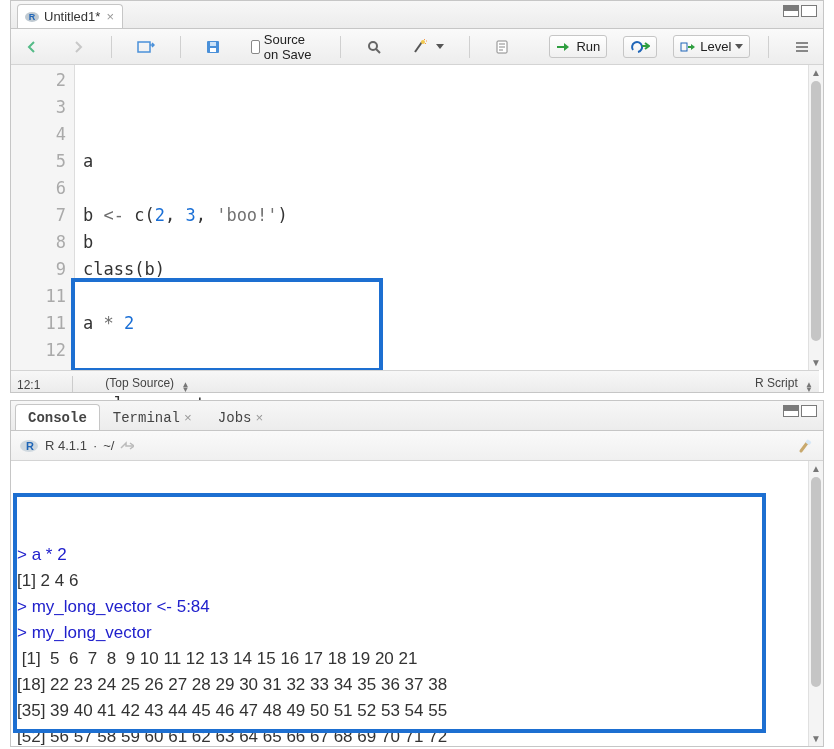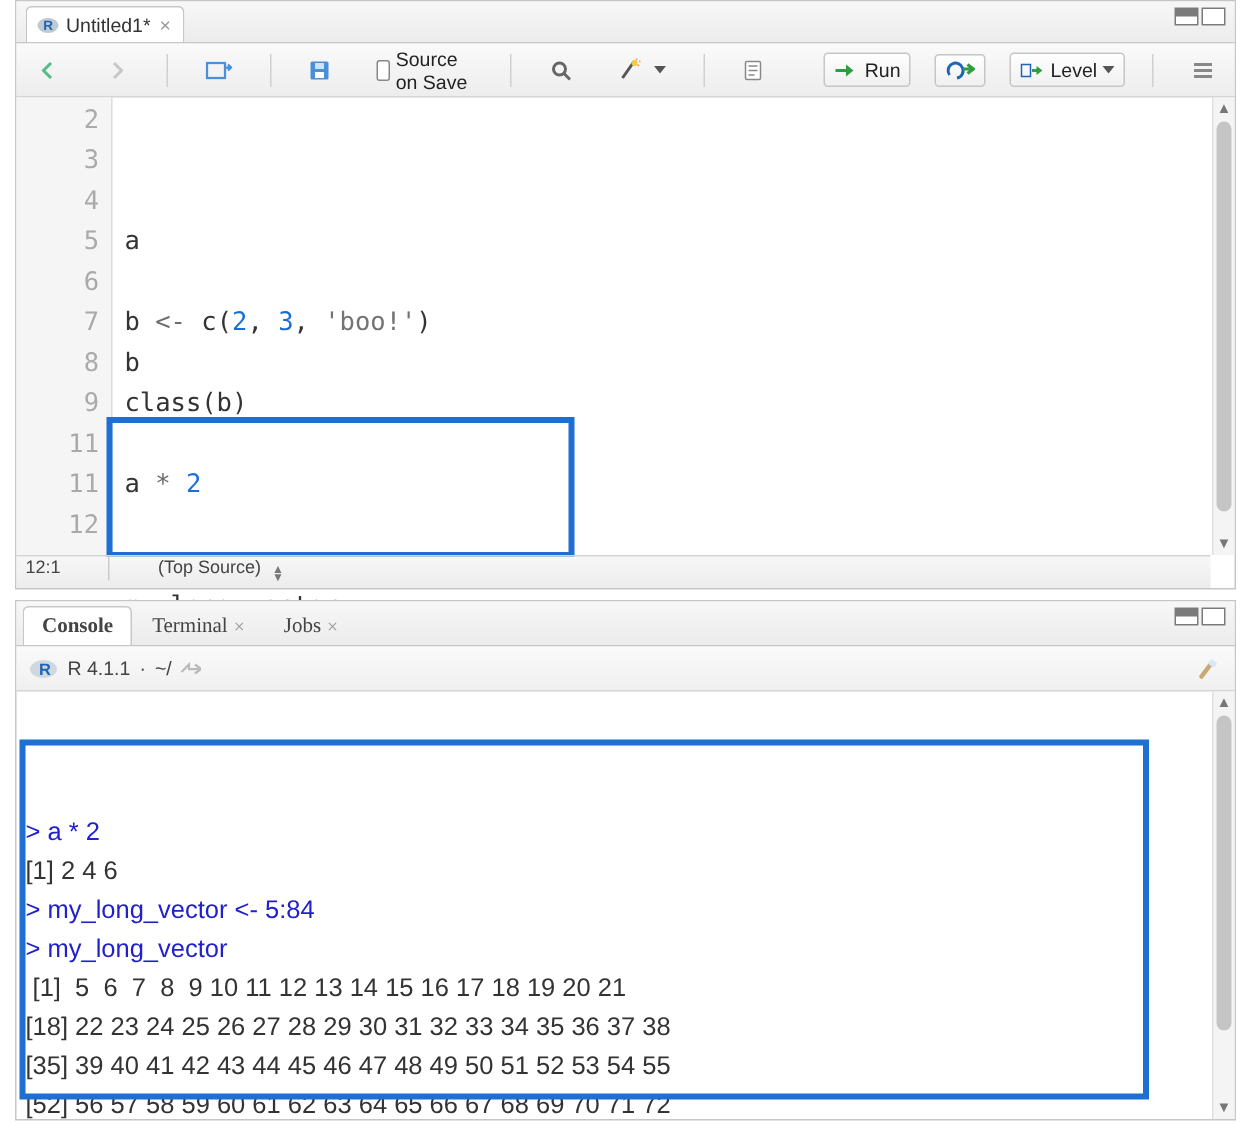--- a/index.html
+++ b/index.html
@@ -120,24 +120,24 @@
   .scrollbar-v .thumb {
     position:absolute; left:2px; right:2px; top:2px; height:90px;
     background:#c5c5c5; border-radius:6px;
   }
   .scroll-arrow {
     position:absolute; left:0; right:0; height:15px;
     display:flex;align-items:center;justify-content:center;color:#777;font-size:10px;
   }
 
   .statusbar {
-    position: absolute; left:0; right:16px; bottom:0; height:22px;
+    position: absolute; left:0; right:4px; bottom:0; height:22px;
     background: linear-gradient(#f7f7f7,#ececec);
     border-top: 1px solid #d4d4d4;
-    display: flex; align-items: flex-start;
+    display: flex; align-items: flex-end;
     font-size: 12px; color:#444;
     padding: 0 6px;
     gap: 24px;
   }
   .statusbar .divider { width:1px; height:16px; background:#ccc; margin:0 8px;}
   .statusbar .right { margin-left:auto; display:flex; align-items:center; gap:4px;margin-top:32px;}
   .updown {
     display:inline-flex; flex-direction:column; line-height:5px; font-size:8px; color:#777; margin-left:4px;
   }
 
@@ -147,21 +147,21 @@
     height: 30px;
     background: linear-gradient(#f7f7f7,#ececec);
     border-bottom: 1px solid #c6c6c6;
     display:flex; align-items:flex-end;
     padding-left:4px;
     position: relative;
   }
   .ctab {
     display:flex; align-items:flex-end; gap:4px;
     padding:5px 12px 4px;
-    font-family: Liberation Serif, serif;
+    font-family: Liberation Mono, monospace;
     font-size:14px;
     border:1px solid transparent;
     border-bottom:none;
     border-radius:4px 4px 0 0;
     color:#444;
     height:26px;
   }
   .ctab.active { background:#fff; border-color:#c6c6c6; font-weight:600; }
   .ctab .close-x { color:#999; font-size:13px;}
   .console-header {

